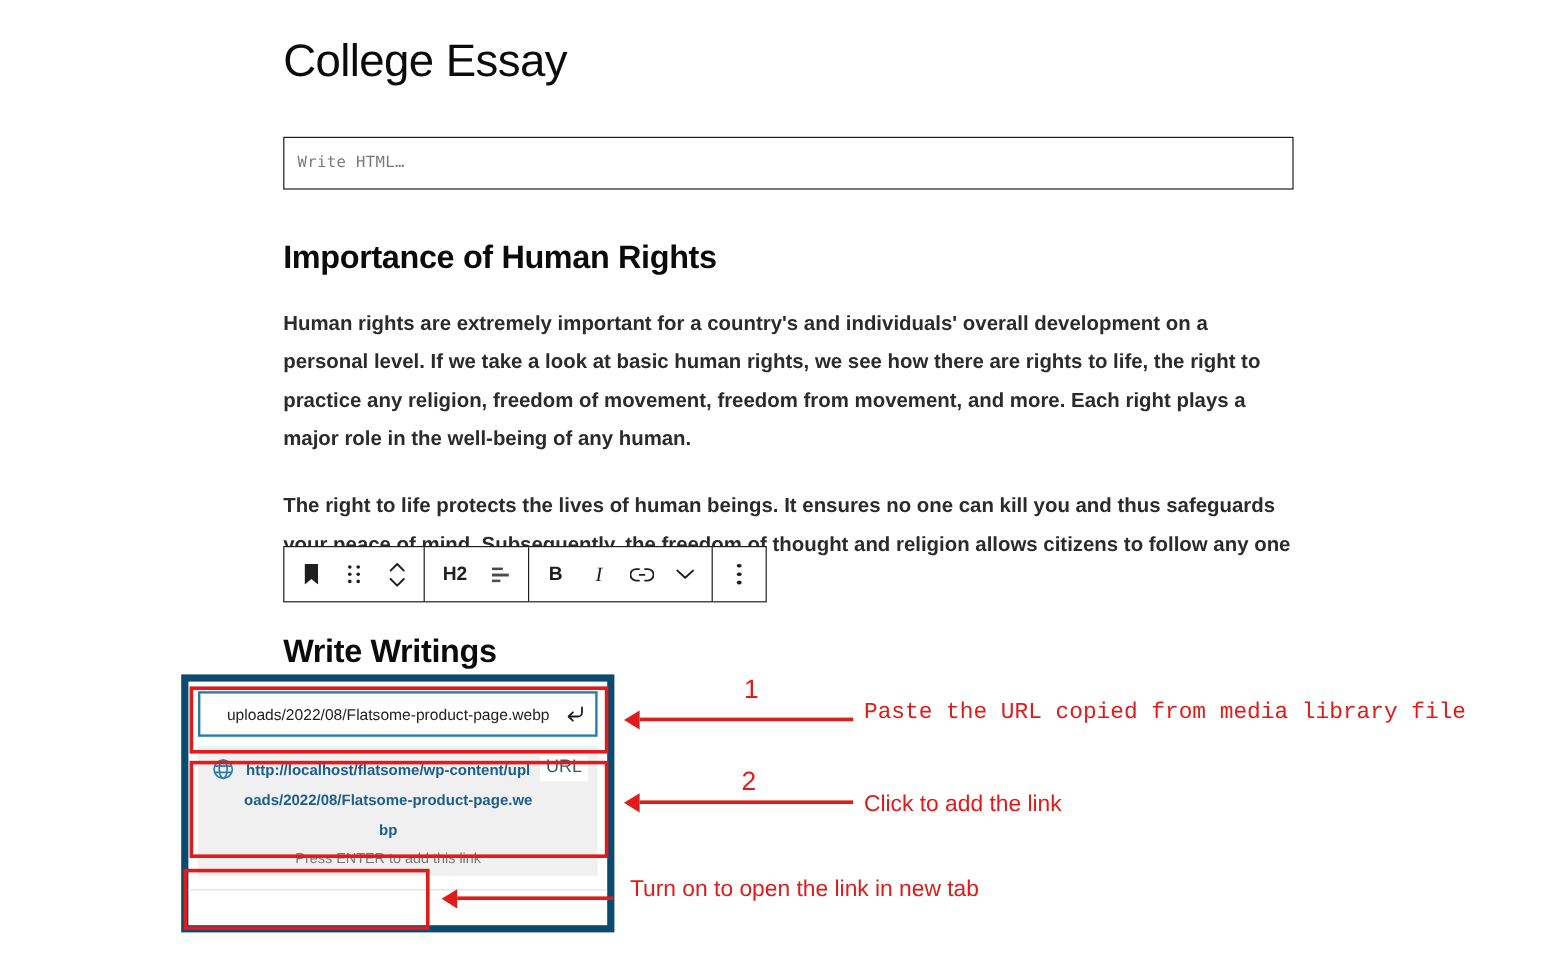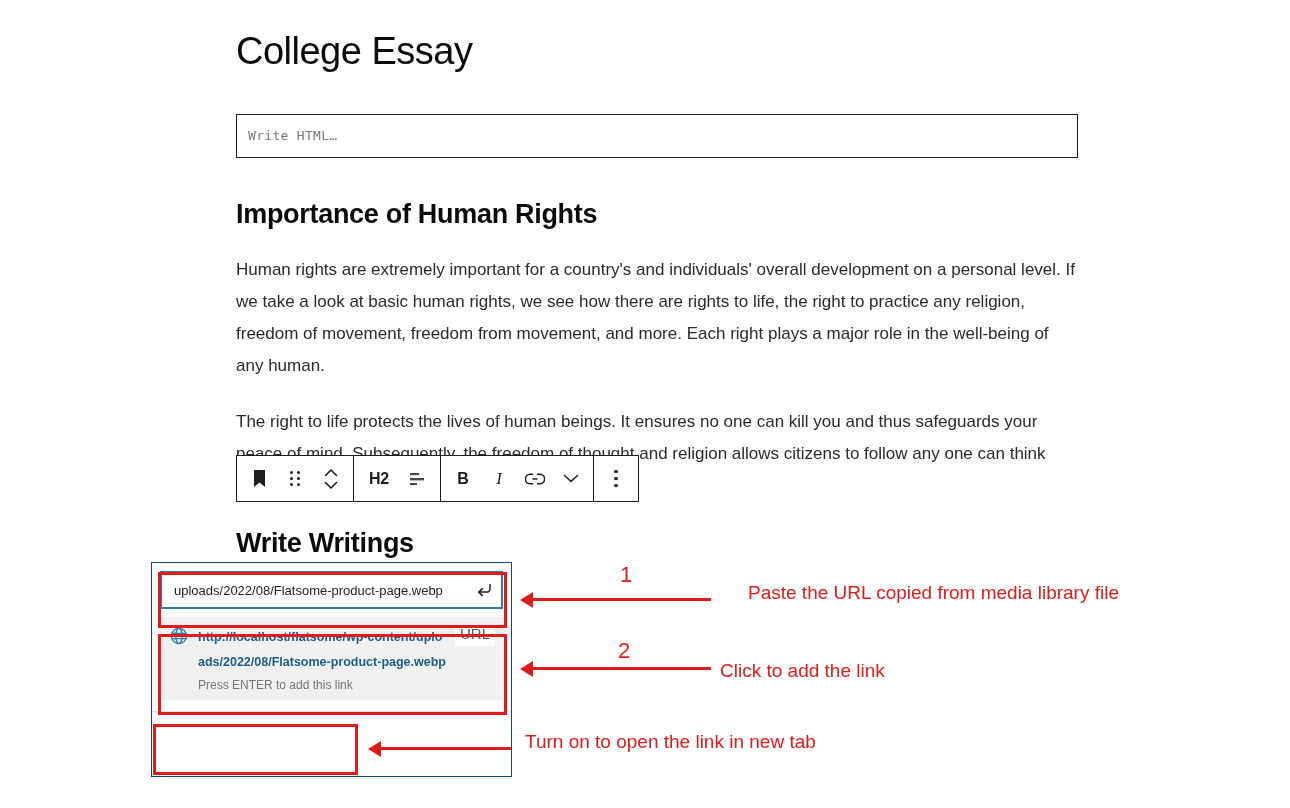--- a/index.html
+++ b/index.html
@@ -57,21 +57,21 @@
     letter-spacing: -0.3px;
     margin: 41px 0 0 0;
     color: #0b0b0b;
   }
 
   .para {
     font-size: 17px;
     line-height: 32px;
     color: #2b2b2b;
     margin: 24px 0 0 0;
-    font-weight: 400;
+    font-weight: 700;
   }
   .para.second { margin-top: 24px; }
 
   .h2.latest {
     margin-top: 26px;
   }
 
   
   .block-toolbar {
     position: absolute;
@@ -132,23 +132,24 @@
   .dots3 i { background: #1e1e1e; border-radius: 50%; width: 3.5px; height: 3.5px; display:block;}
 
   
   .link-popover {
     position: absolute;
     left: 151px;
     top: 562px;
     width: 361px;
     height: 215px;
     background: #ffffff;
-    border: 1px solid #0c4a6e;
+    border: 6px solid #0c4a6e;
     box-sizing: border-box;
     z-index: 6;
+    text-align: center;
   }
   .lp-top { padding: 8px 8px 0 8px; }
 
   .url-field {
     border: 2px solid #2a7cb0;
     height: 38px;
     box-sizing: border-box;
     display: flex;
     align-items: center;
     padding: 0 6px 0 12px;
@@ -404,21 +405,21 @@
 
 <div class="ann-box" style="left:158px; top:572px; width:349px; height:56px;"></div>
 
 <div class="ann-box" style="left:158px; top:634px; width:349px; height:81px;"></div>
 
 <div class="ann-box" style="left:153px; top:724px; width:205px; height:51px;"></div>
 
 <div class="ann-head" style="left:520px; top:592px;"></div>
 <div class="ann-line" style="left:533px; top:598px; width:178px;"></div>
 <div class="ann-num" style="left:620px; top:562px;">1</div>
-<div class="ann-text" style="left:748px; top:582px;">Paste the URL copied from media library file</div>
+<div class="ann-text" style="left:720px; top:582px;font-family:Liberation Mono, monospace;">Paste the URL copied from media library file</div>
 
 <div class="ann-head" style="left:520px; top:661px;"></div>
 <div class="ann-line" style="left:533px; top:667px; width:178px;"></div>
 <div class="ann-num" style="left:618px; top:638px;">2</div>
 <div class="ann-text" style="left:720px; top:660px;">Click to add the link</div>
 
 <div class="ann-head" style="left:368px; top:741px;"></div>
 <div class="ann-line" style="left:381px; top:747px; width:130px;"></div>
 <div class="ann-text" style="left:525px; top:731px;">Turn on to open the link in new tab</div>
 

